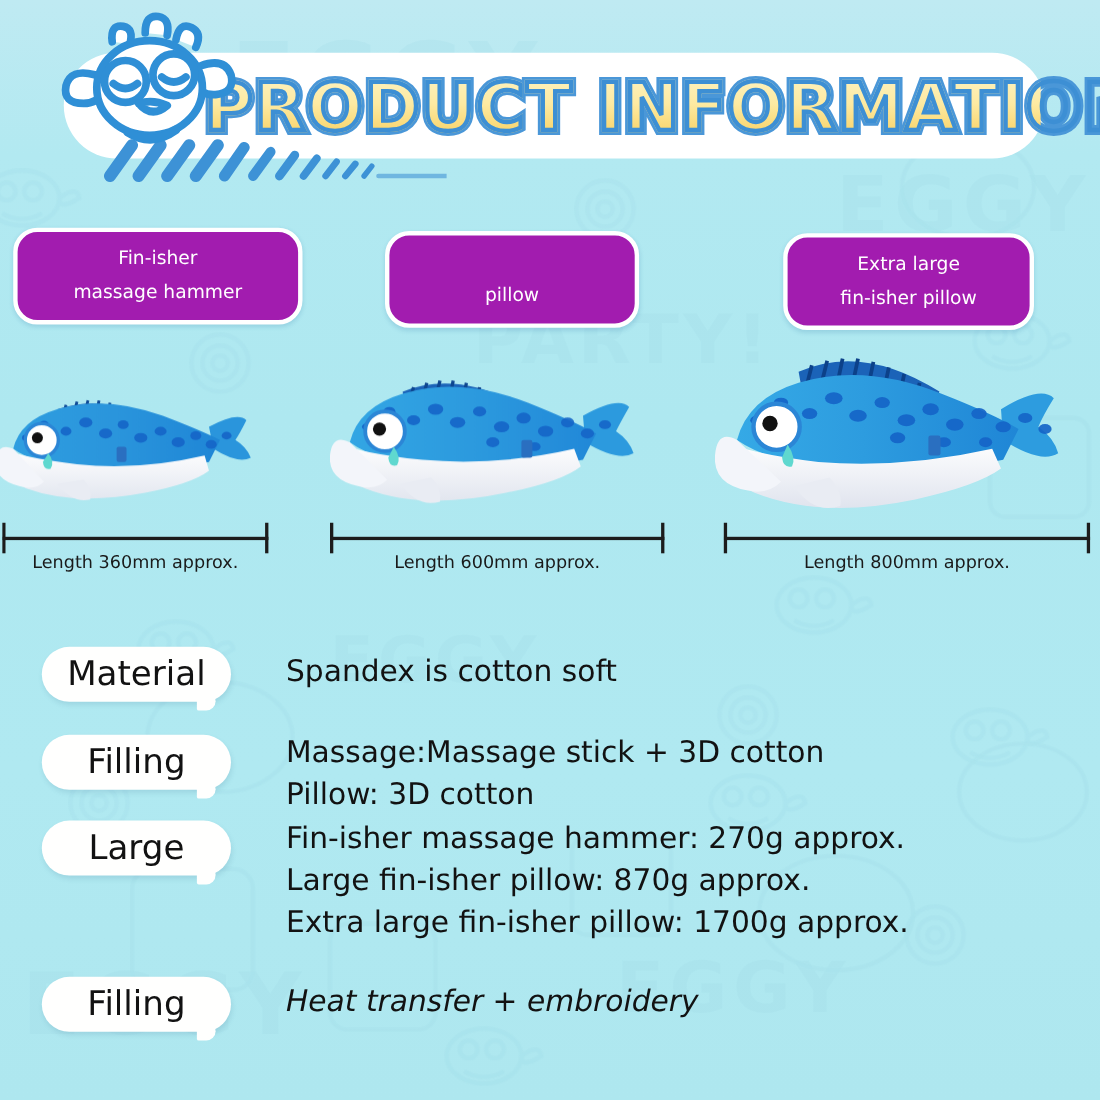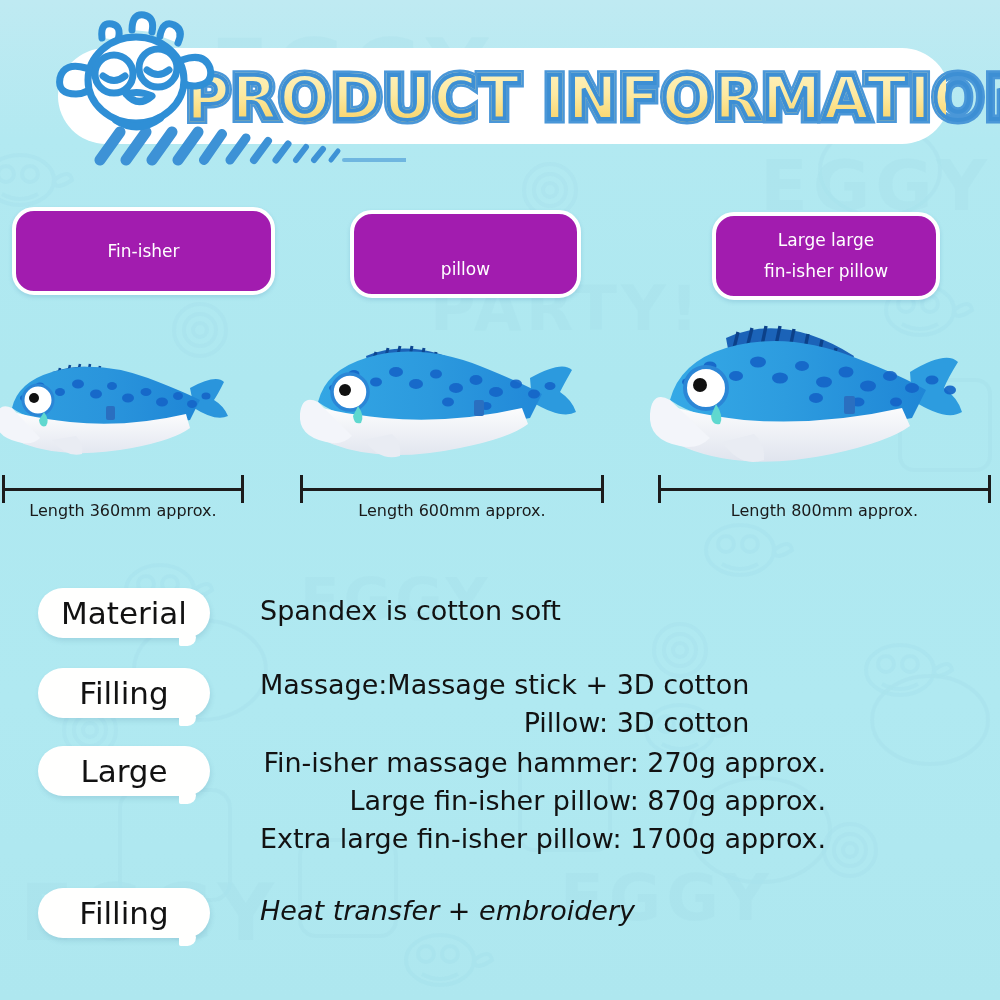--- a/index.html
+++ b/index.html
@@ -89,21 +89,21 @@
   .mlabel{
     position:absolute; top:26px; width:100%;
     text-align:center; font-size:16px; color:#1a1a1a;
     font-family:"DejaVu Sans", sans-serif; white-space:nowrap;
   }
   #measure-0{ left:2px;   top:475px; width:242px; }
   #measure-1{ left:300px; top:475px; width:304px; }
   #measure-2{ left:658px; top:475px; width:333px; }
 
   
-  #specs{ position:absolute; left:0; top:580px; width:856px; height:370px;text-align:right; }
+  #specs{ position:absolute; left:0; top:580px; width:856px; height:370px; }
   .spec-row{ position:absolute; left:0; width:1000px; }
   #spec-row-0{ top:8px; }
   #spec-row-1{ top:88px; }
   #spec-row-2{ top:166px; }
   #spec-row-3{ top:308px; }
 
   .spec-key{
     position:absolute; left:38px;
     background:#fffffe;
     border-radius:26px;
@@ -236,31 +236,32 @@
       <path d="M76 86 q12 14 26 2 q-13 -6 -26 -2" fill="#ffffff"></path>
 
       <path d="M66 112 q22 14 44 -2" stroke-width="8"></path>
     </g>
   </svg>
 </div>
 
 <div class="chip" id="chip-0">
   <span>
     <span>Fin-isher</span><br>
+    <span>massage hammer</span>
   </span>
 </div>
 <div class="chip" id="chip-1">
   <span>
     <br>
     <span>pillow</span>
   </span>
 </div>
 <div class="chip" id="chip-2">
   <span>
-    <span>Large large</span><br>
+    <span>Extra large</span><br>
     <span>fin-isher pillow</span>
   </span>
 </div>
 
 <svg class="fish" id="fish-0" viewBox="0 0 268 140" aria-hidden="true">
   <defs>
     <linearGradient id="g0top" x1="0" y1="0" x2="1" y2="0">
       <stop offset="0" stop-color="#2f9ee0"></stop>
         <stop offset="0.5" stop-color="#2a95dc"></stop>
         <stop offset="1" stop-color="#1f86d6"></stop>

